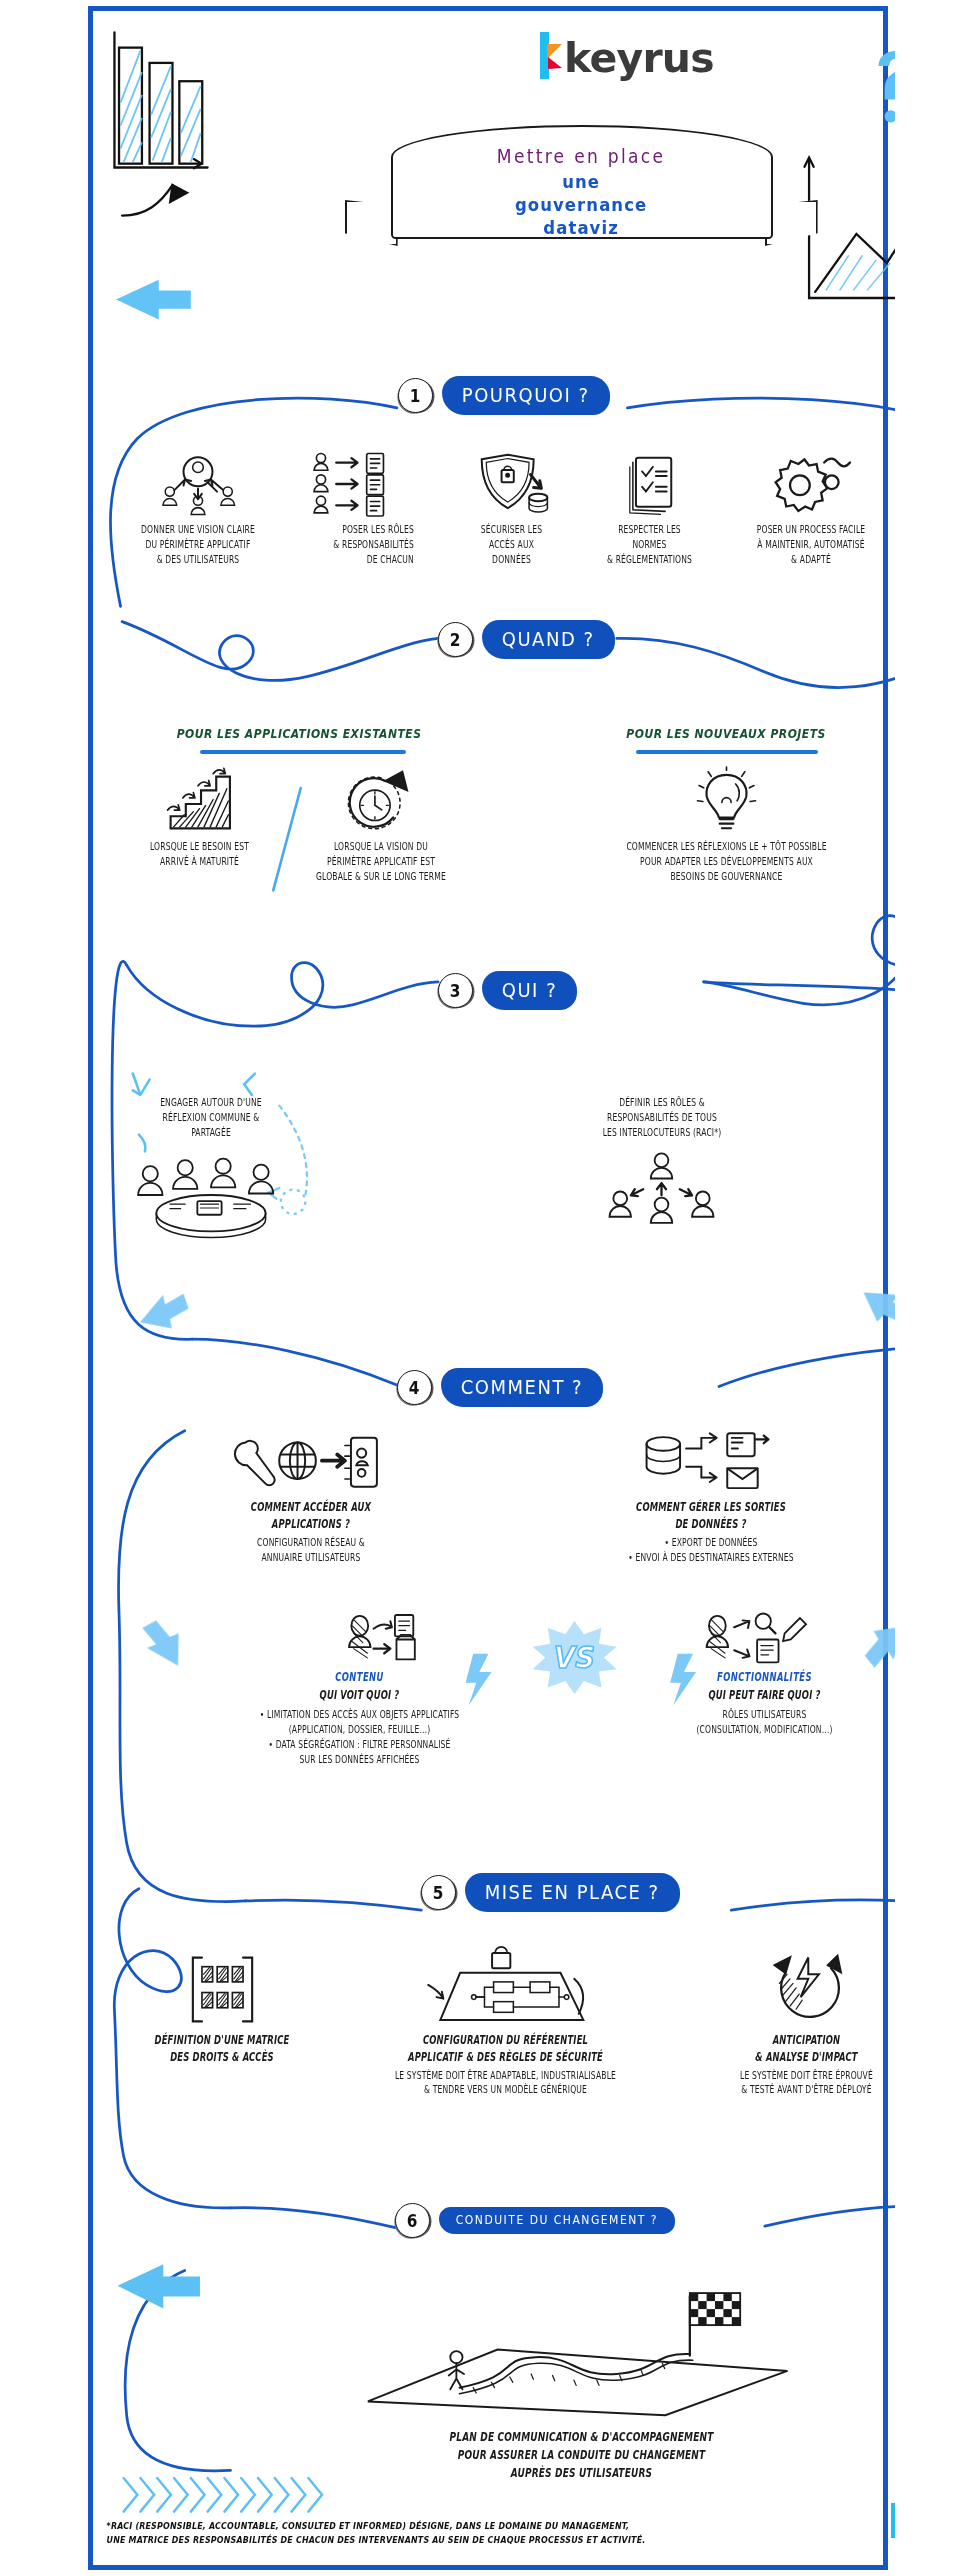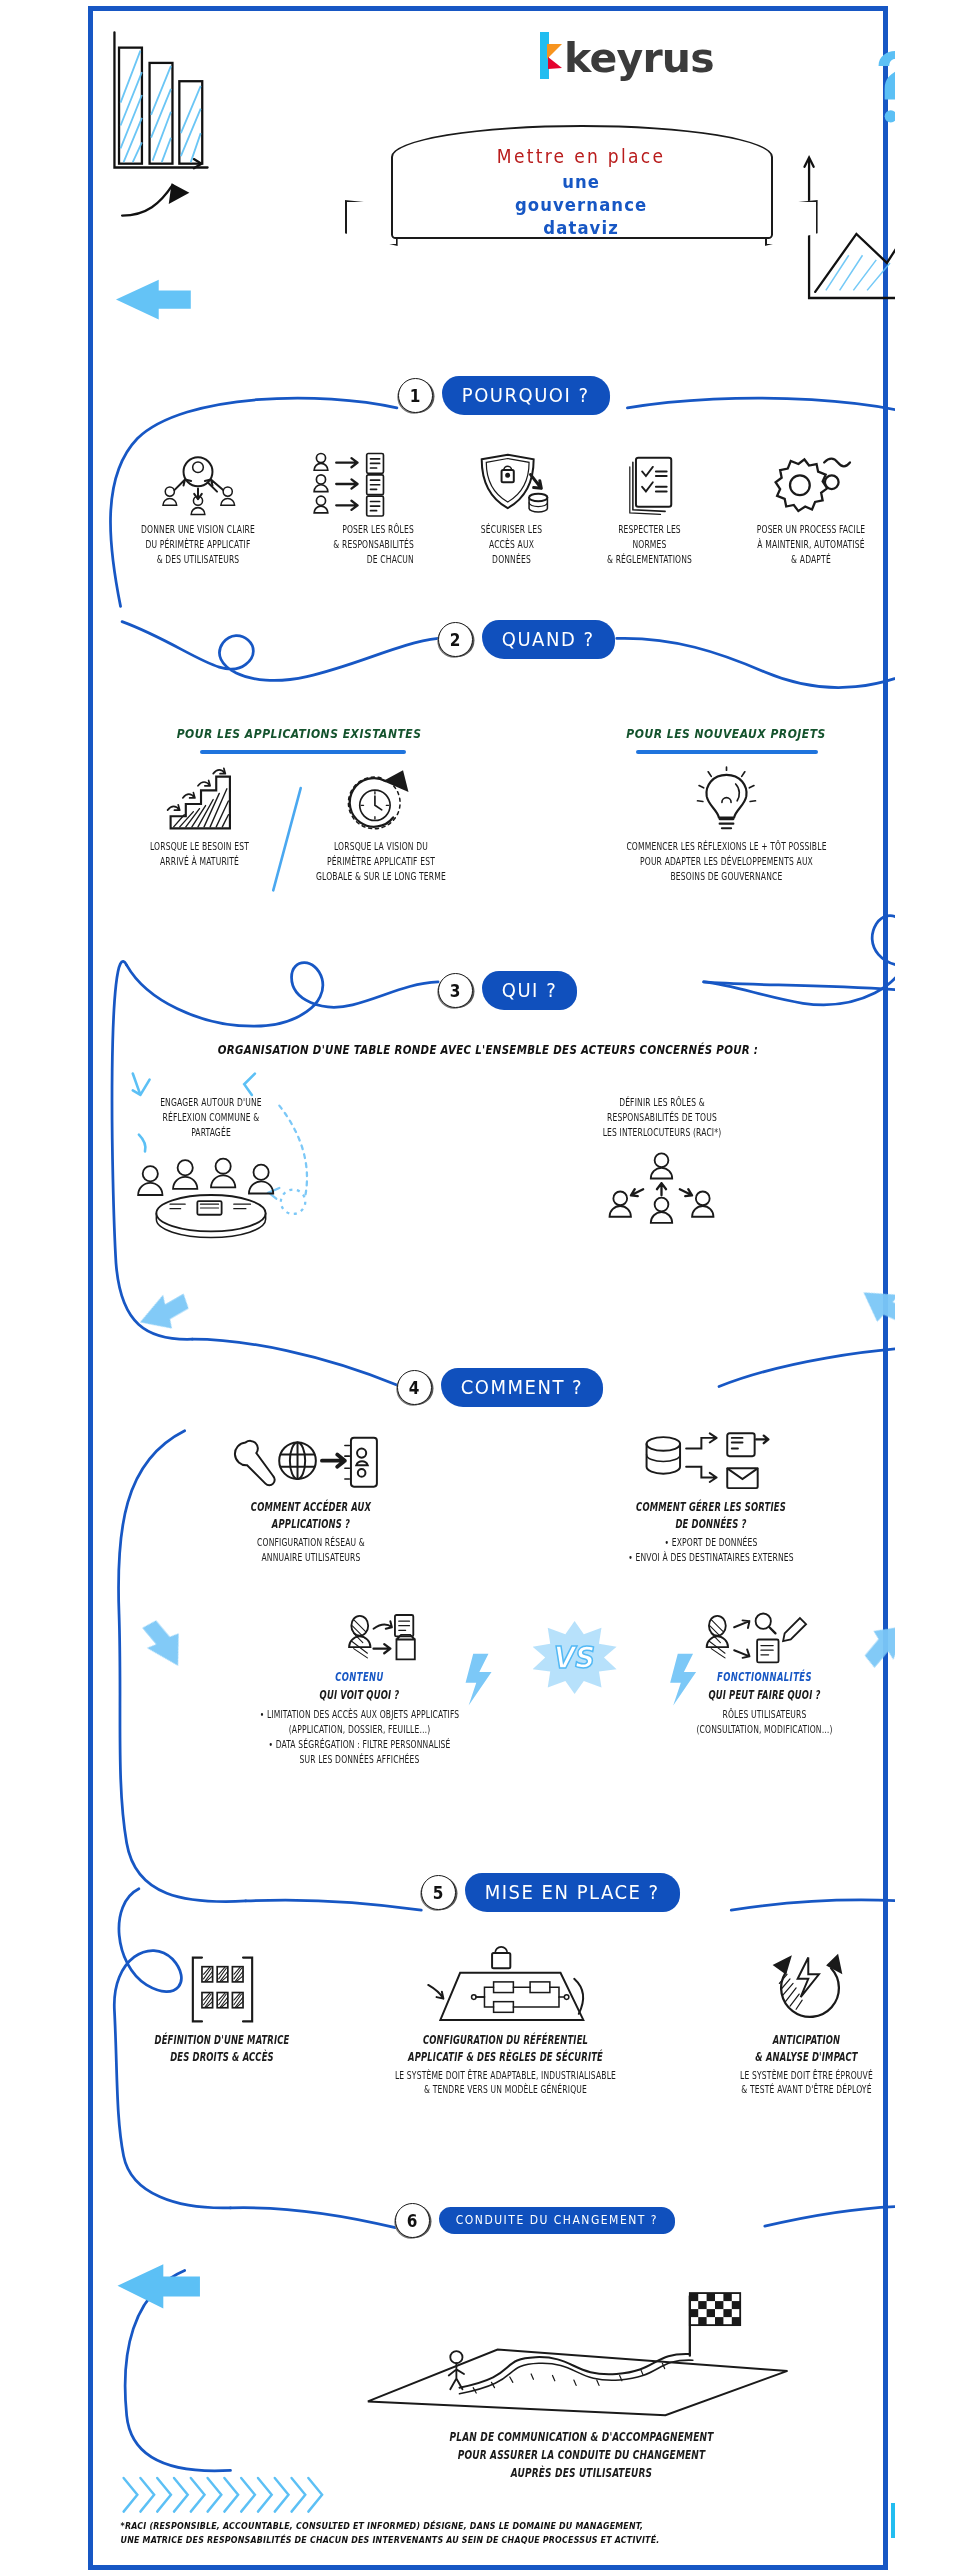--- a/index.html
+++ b/index.html
@@ -59,21 +59,21 @@
     border-radius: 50% 50% 4.6px 4.6px / 28% 28% 4.6px 4.6px;
   }
   .ribbon .tail-l, .ribbon .tail-r {
     position: absolute; top: 75px; width: 53px; height: 46px;
     border: 2.3px solid #1a1a1a; background: #fff;
   }
   .ribbon .tail-l { left: 0; clip-path: polygon(0 0,100% 12%,100% 100%,0 72%); }
   .ribbon .tail-r { right: 0; clip-path: polygon(0 12%,100% 0,100% 72%,0 100%); }
   .ribbon .t1 {
     position: absolute; left: 0; right: 0; top: 20px; text-align: center;
-    font-size: 19px; color: #b91c1c; letter-spacing: 2.3px; font-weight: 400;
+    font-size: 19px; color: #701a75; letter-spacing: 2.3px; font-weight: 400;
   }
   .ribbon .t2 {
     position: absolute; left: 0; right: 0; top: 46px; text-align: center;
     font-size: 18.3px; color: #1757c4; font-weight: 900; letter-spacing: 1.1px;
   }
   .ribbon .t3 {
     position: absolute; left: 0; right: 0; top: 69px; text-align: center;
     font-size: 18.3px; color: #1757c4; font-weight: 900; letter-spacing: 1.1px;
   }
   .ribbon .t4 {
@@ -462,21 +462,20 @@
       </svg>
     </div>
     <div class="ttl cap">Commencer les réflexions le + tôt possible<br>pour adapter les développements aux<br>besoins de gouvernance</div>
   </div>
 
   <div class="sec-head" style="left:345px; top:960px;">
     <div class="num-circle">3</div>
     <div class="pill">Qui ?</div>
   </div>
 
-  <div class="lead" style="left:0; top:1032px;">Organisation d'une table ronde avec l'ensemble des acteurs concernés pour :</div>
 
   <div class="item" style="left:30.5px; top:1084px; width:176px;">
     <div class="ttl cap">Engager autour d'une<br>réflexion commune &amp;<br>partagée</div>
     <div class="icon-box" style="height:89px; align-items:flex-start; margin-top:10.7px;">
       <svg width="168" height="85" viewBox="0 0 220 112" stroke="#1a1a1a" stroke-width="2.4" fill="none" stroke-linecap="round">
         <ellipse cx="110" cy="82" rx="72" ry="24"></ellipse>
         <path d="M38 82 v8 a72 24 0 0 0 144 0 v-8" stroke-width="2"></path>
         <g>
           <circle cx="30" cy="30" r="10"></circle>
                 <path d="M14 58 a16 16 0 0 1 32 0 z"></path>
@@ -716,21 +715,21 @@
             <rect x="463" y="57.5" width="11" height="10.5"></rect>
                   <rect x="485" y="57.5" width="11" height="10.5"></rect>
                   <rect x="507" y="57.5" width="11" height="10.5"></rect>
           </g>
         </g>
       </svg>
     </div>
     <div class="ttl cap bold" style="font-size:12.2px;">Plan de communication &amp; d'accompagnement<br>pour assurer la conduite du changement<br>auprès des utilisateurs</div>
   </div>
 
-  <div class="footnote" style="left:28px; top:2508px; width:702px;">
+  <div class="footnote" style="left:14px; top:2508px; width:702px;">
     <div>*RACI (Responsible, Accountable, Consulted et Informed) désigne, dans le domaine du management,</div>
     <div>une matrice des responsabilités de chacun des intervenants au sein de chaque processus et activité.</div>
   </div>
 
   <div class="logo" style="left:798px; top:2492px;">
     <span class="kmark" style="width:17px;height:35px;margin-right:0.8px;">
       <span class="kbar" style="width:6.9px;height:35px;"></span>
       <span class="kup" style="left:5.3px;top:7.6px;border-left-width:11.4px;border-bottom-width:10px;border-top-width:1.5px;"></span>
       <span class="kdn" style="left:6.1px;top:18.3px;border-left-width:10.7px;border-top-width:8.4px;border-bottom-width:1.5px;"></span>
     </span>

